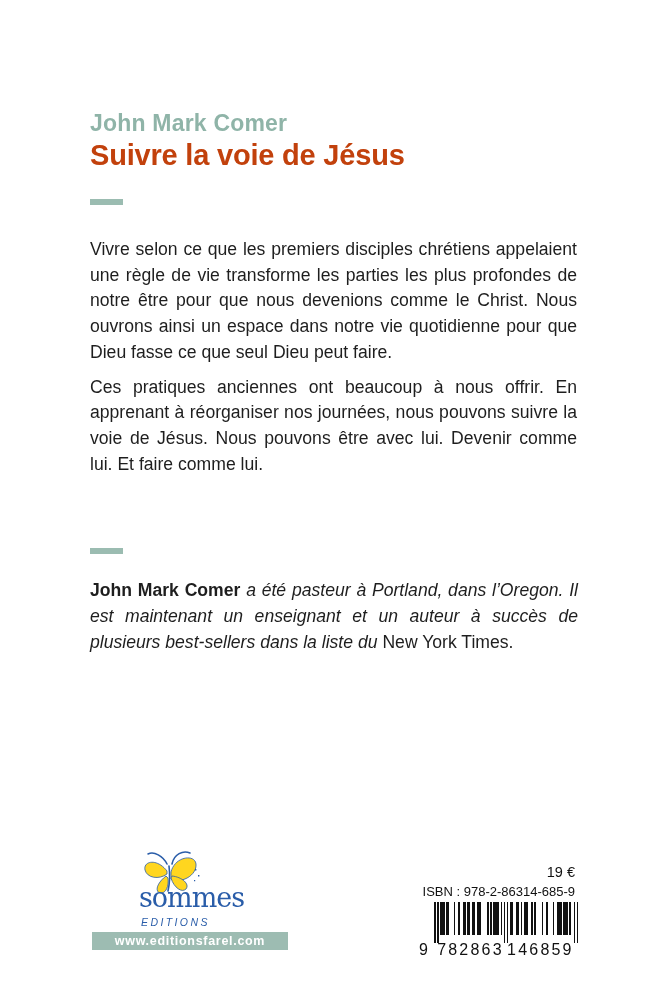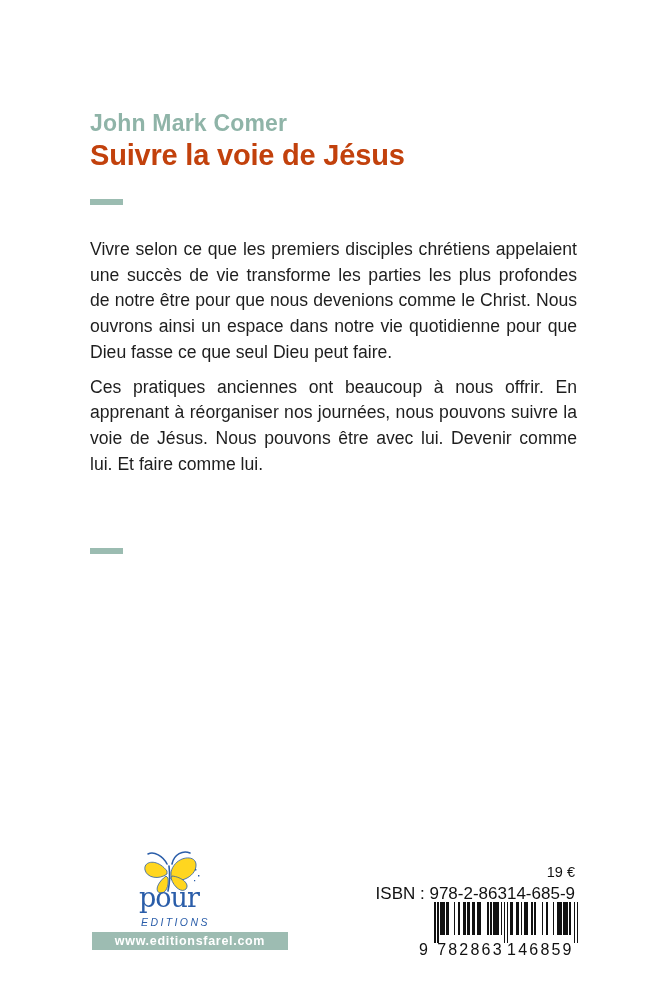--- a/index.html
+++ b/index.html
@@ -40,60 +40,61 @@
   .logo-subtitle{
     position:absolute;left:141px;top:916px;font-size:10.5px;font-style:italic;
     letter-spacing:2.4px;color:var(--logo_blue,#2a5da9);text-align:center;
   }
   .website-band{
     position:absolute;left:92px;top:932px;width:196px;height:18px;
     background:var(--band_green,#9dbcb2);display:flex;align-items:center;justify-content:center;
   }
   .website-band span{color:#fff;font-weight:700;font-size:12.5px;letter-spacing:0.7px;}
   .price{position:absolute;right:86px;top:864px;font-size:14.5px;color:#111;text-align:left;}
-  .isbn{position:absolute;right:86px;top:884px;font-size:17px;color:#111;text-align:right;}
+  .isbn{position:absolute;right:86px;top:884px;font-size:13px;color:#111;text-align:right;}
   .barcode{position:absolute;left:418px;top:902px;width:167px;height:56px;}
   .barcode svg{shape-rendering:crispEdges;}
   .barcode rect{fill:#111;}
   .barcode text{
     font-family:"Liberation Sans",sans-serif;font-size:16px;letter-spacing:2.2px;fill:#111;
     shape-rendering:auto;
   }
 </style>
 </head>
 <body>
 
 <div class="cover">
 
   <div class="author">John Mark Comer</div>
   <h1 class="title">Suivre la voie de Jésus</h1>
 
   <div class="tick top"></div>
 
   <section class="synopsis">
-    <p>Vivre selon ce que les premiers disciples chrétiens appelaient une succès de vie transforme les parties les plus profondes de notre être pour que nous devenions comme le Christ. Nous ouvrons ainsi un espace dans notre vie quotidienne pour que Dieu fasse ce que seul Dieu peut faire.</p>
+    <p>Vivre selon ce que les premiers disciples chrétiens appelaient une règle de vie transforme les parties les plus profondes de notre être pour que nous devenions comme le Christ. Nous ouvrons ainsi un espace dans notre vie quotidienne pour que Dieu fasse ce que seul Dieu peut faire.</p>
     <p>Ces pratiques anciennes ont beaucoup à nous offrir. En apprenant à réorganiser nos journées, nous pouvons suivre la voie de Jésus. Nous pouvons être avec lui. Devenir comme lui. Et faire comme lui.</p>
   </section>
 
   <div class="tick bottom"></div>
 
+  <p class="bio"><span class="name">John Mark Comer</span><span class="it"> a été pasteur à Portland, dans l’Oregon. Il est maintenant un enseignant et un auteur à succès de plusieurs best-sellers dans la liste du </span><span>New York Times.</span></p>
 
   <svg class="logo-butterfly" width="66" height="46" viewBox="0 0 66 46" aria-hidden="true">
     <path class="line" d="M30,15 C26,7 17,2 11,5"></path>
     <path class="line" d="M35,15 C37,5 46,1 53,4"></path>
     <path class="wing" d="M30,22 C20,9 6,12 8,21 C10,29 22,31 30,25 Z"></path>
     <path class="wing" d="M34,23 C38,7 58,5 59,15 C60,26 45,35 34,30 Z"></path>
     <path class="wing" d="M29,27 C21,33 17,42 23,44 C29,45 32,37 31,29 Z"></path>
     <path class="wing" d="M34,29 C37,39 45,44 49,40 C53,35 45,28 35,27 Z"></path>
     <path class="line" d="M32,17 C33,25 33,33 31,42"></path>
     <path class="spark" d="M58,20 l1.4,0 l0,1.4 l-1.4,0 Z"></path>
     <path class="spark" d="M61,26 l1.4,0 l0,1.4 l-1.4,0 Z"></path>
     <path class="spark" d="M57,31 l1.2,0 l0,1.2 l-1.2,0 Z"></path>
   </svg>
-  <div class="logo-wordmark">pour</div>
+  <div class="logo-wordmark">sommes</div>
   <div class="logo-subtitle">EDITIONS</div>
 
   <div class="website-band">
     <span>www.editionsfarel.com</span>
   </div>
 
   <div class="price">19 €</div>
   <div class="isbn">ISBN : 978-2-86314-685-9</div>
 
   <div class="barcode">

